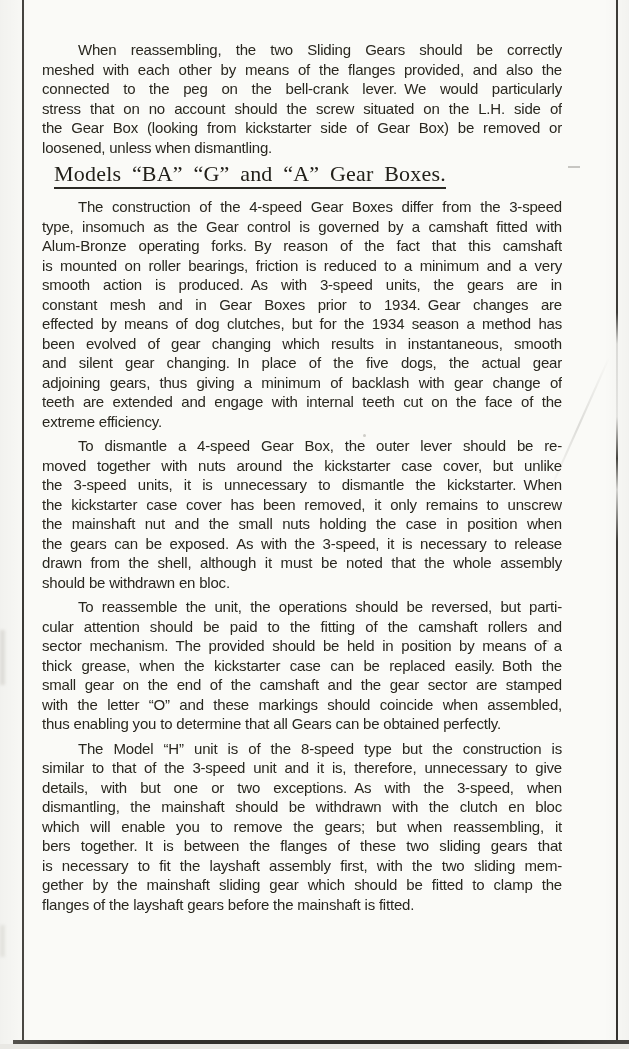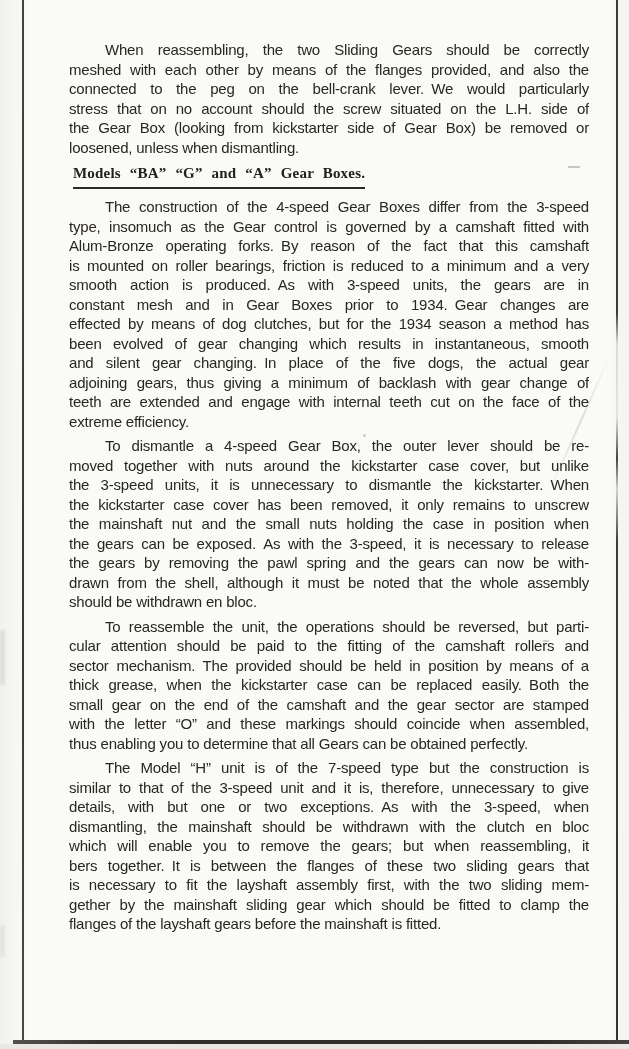--- a/index.html
+++ b/index.html
@@ -40,44 +40,44 @@
     position: absolute; left: 13px; top: 1040px;
     width: 616px; height: 4px;
     background: linear-gradient(90deg, #55534e, #33312d 15%, #2e2d29 85%, #454340);
   }
   .below-strip {
     position: absolute; left: 0; top: 1044px;
     width: 629px; height: 5px;
     background: #e9e8e4;
   }
   .content {
-    position: absolute; left: 69px; top: 40px;
+    position: absolute; left: 42px; top: 40px;
     width: 520px;
     font-family: "Liberation Sans", "DejaVu Sans", sans-serif;
     color: var(--ink);
     font-size: 15px;
     letter-spacing: -0.2px;
     text-rendering: optimizeLegibility;
   }
   .para { margin: 0 0 5px 0; }
   .ln {
     height: 19.5px;
     line-height: 19.5px;
     text-align: justify;
     text-align-last: justify;
     overflow: hidden;
     white-space: normal;
   }
   .ln.first { text-indent: 36px; }
   .ln.last  { text-align-last: left; }
   .heading {
-    margin: 6px 0 8px 4px;
+    margin: 6px 0 8px 12px;
     font-family: "Liberation Serif", "DejaVu Serif", serif;
-    font-weight: bold;
-    font-size: 15px;
+    font-weight: normal;
+    font-size: 22px;
     line-height: 21px;
     letter-spacing: 0.2px;
     word-spacing: 5px;
     color: #23211b;
   }
   .heading-text {
     display: inline-block;
     border-bottom: 2px solid #2b2a25;
     padding-bottom: 3px;
   }
@@ -148,35 +148,34 @@
         <div class="ln">teeth are extended and engage with internal teeth cut on the face of the</div>
         <div class="ln last">extreme efficiency.</div>
       </div>
       <div class="para">
         <div class="ln first">To dismantle a 4-speed Gear Box, the outer lever should be re-</div>
         <div class="ln">moved together with nuts around the kickstarter case cover, but unlike</div>
         <div class="ln">the 3-speed units, it is unnecessary to dismantle the kickstarter. When</div>
         <div class="ln">the kickstarter case cover has been removed, it only remains to unscrew</div>
         <div class="ln">the mainshaft nut and the small nuts holding the case in position when</div>
         <div class="ln">the gears can be exposed. As with the 3-speed, it is necessary to release</div>
-        <div class="ln">the gears by removing the pawl spring and the gears can now be with-</div>
         <div class="ln">drawn from the shell, although it must be noted that the whole assembly</div>
         <div class="ln last">should be withdrawn en bloc.</div>
       </div>
       <div class="para">
         <div class="ln first">To reassemble the unit, the operations should be reversed, but parti-</div>
         <div class="ln">cular attention should be paid to the fitting of the camshaft rollers and</div>
         <div class="ln">sector mechanism. The provided should be held in position by means of a</div>
         <div class="ln">thick grease, when the kickstarter case can be replaced easily. Both the</div>
         <div class="ln">small gear on the end of the camshaft and the gear sector are stamped</div>
         <div class="ln">with the letter “O” and these markings should coincide when assembled,</div>
         <div class="ln last">thus enabling you to determine that all Gears can be obtained perfectly.</div>
       </div>
       <div class="para">
-        <div class="ln first">The Model “H” unit is of the 7-speed type but the construction is</div>
+        <div class="ln first">The Model “H” unit is of the 8-speed type but the construction is</div>
         <div class="ln">similar to that of the 3-speed unit and it is, therefore, unnecessary to give</div>
         <div class="ln">details, with but one or two exceptions. As with the 3-speed, when</div>
         <div class="ln">dismantling, the mainshaft should be withdrawn with the clutch en bloc</div>
         <div class="ln">which will enable you to remove the gears; but when reassembling, it</div>
         <div class="ln">bers together. It is between the flanges of these two sliding gears that</div>
         <div class="ln">is necessary to fit the layshaft assembly first, with the two sliding mem-</div>
         <div class="ln">gether by the mainshaft sliding gear which should be fitted to clamp the</div>
         <div class="ln last">flanges of the layshaft gears before the mainshaft is fitted.</div>
       </div>
     </div>

